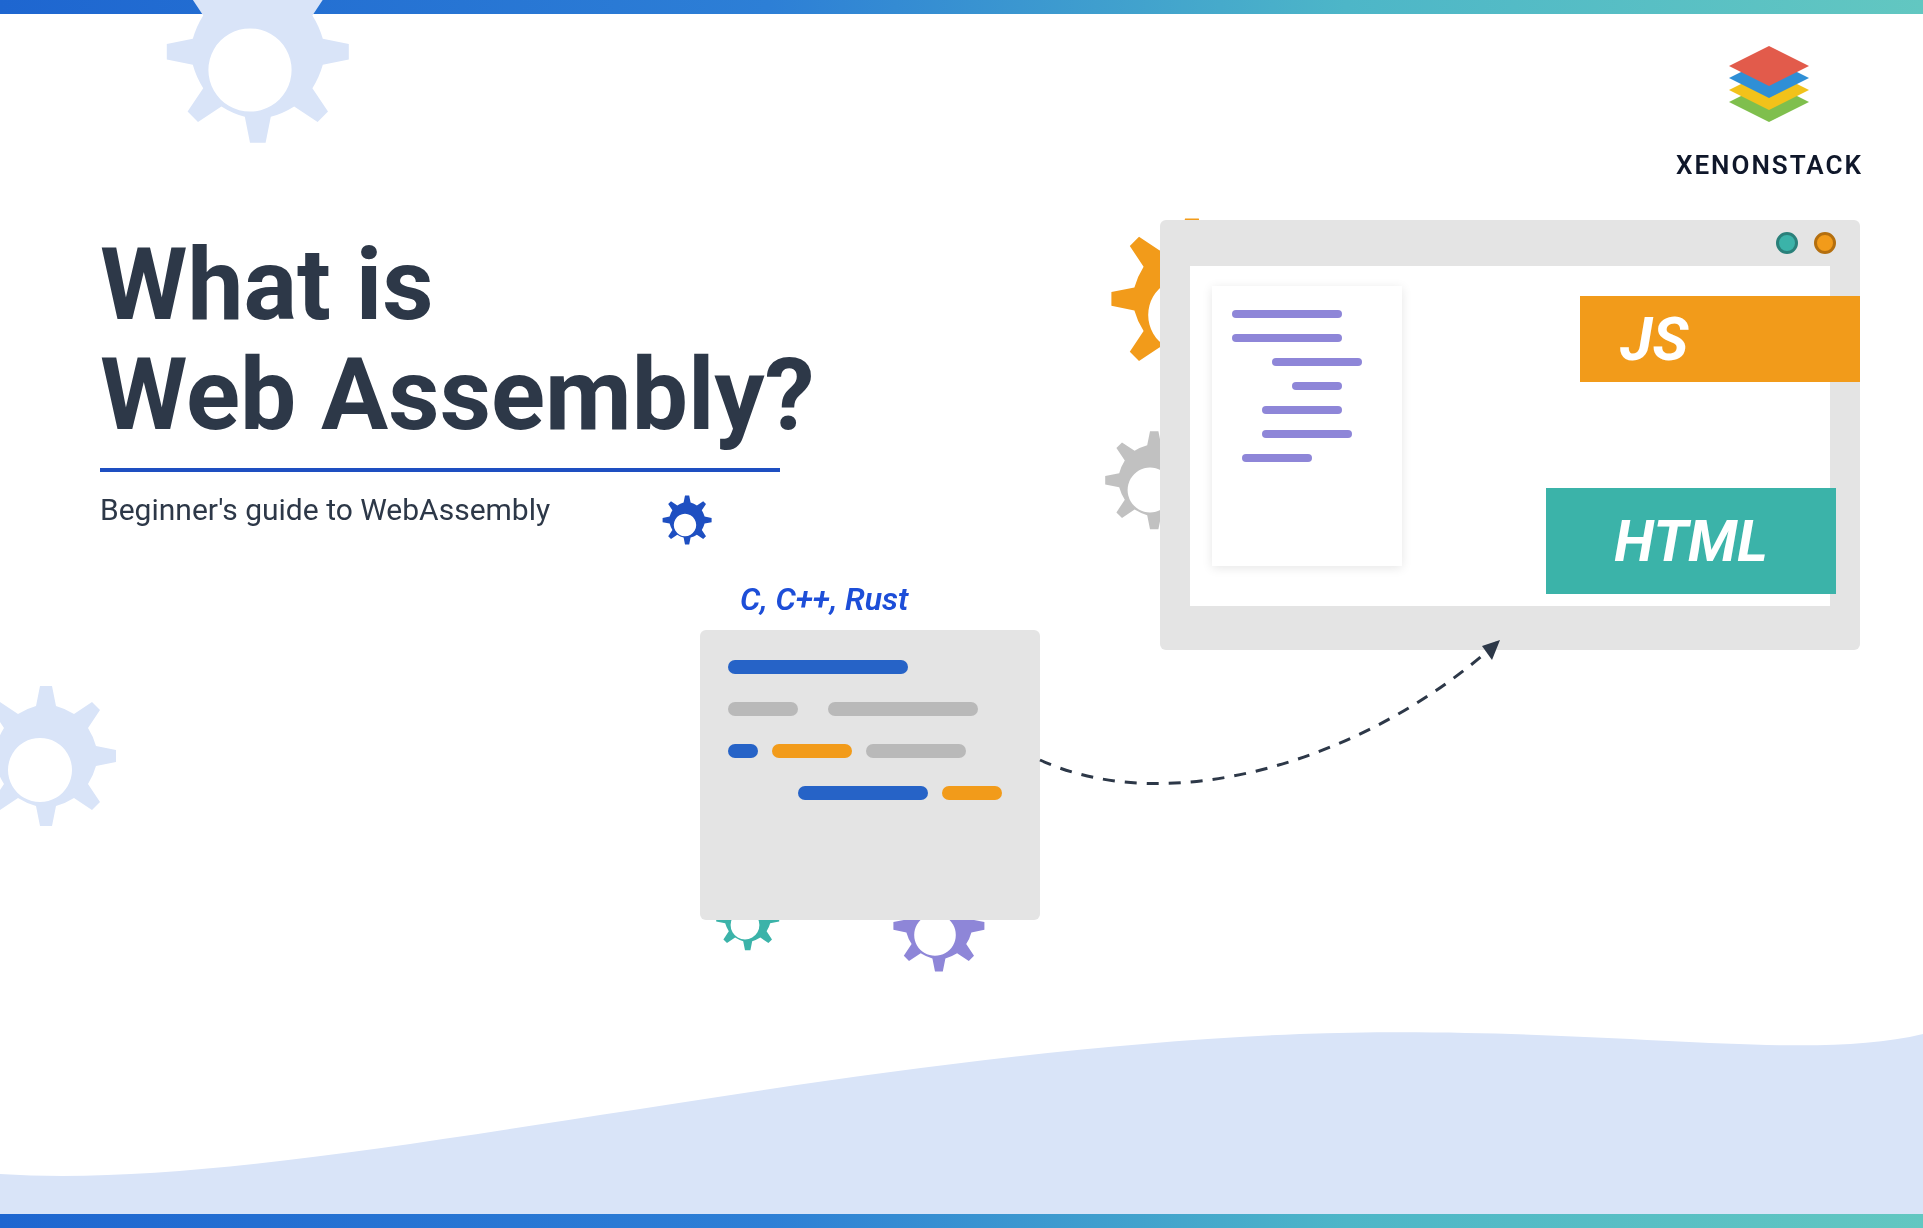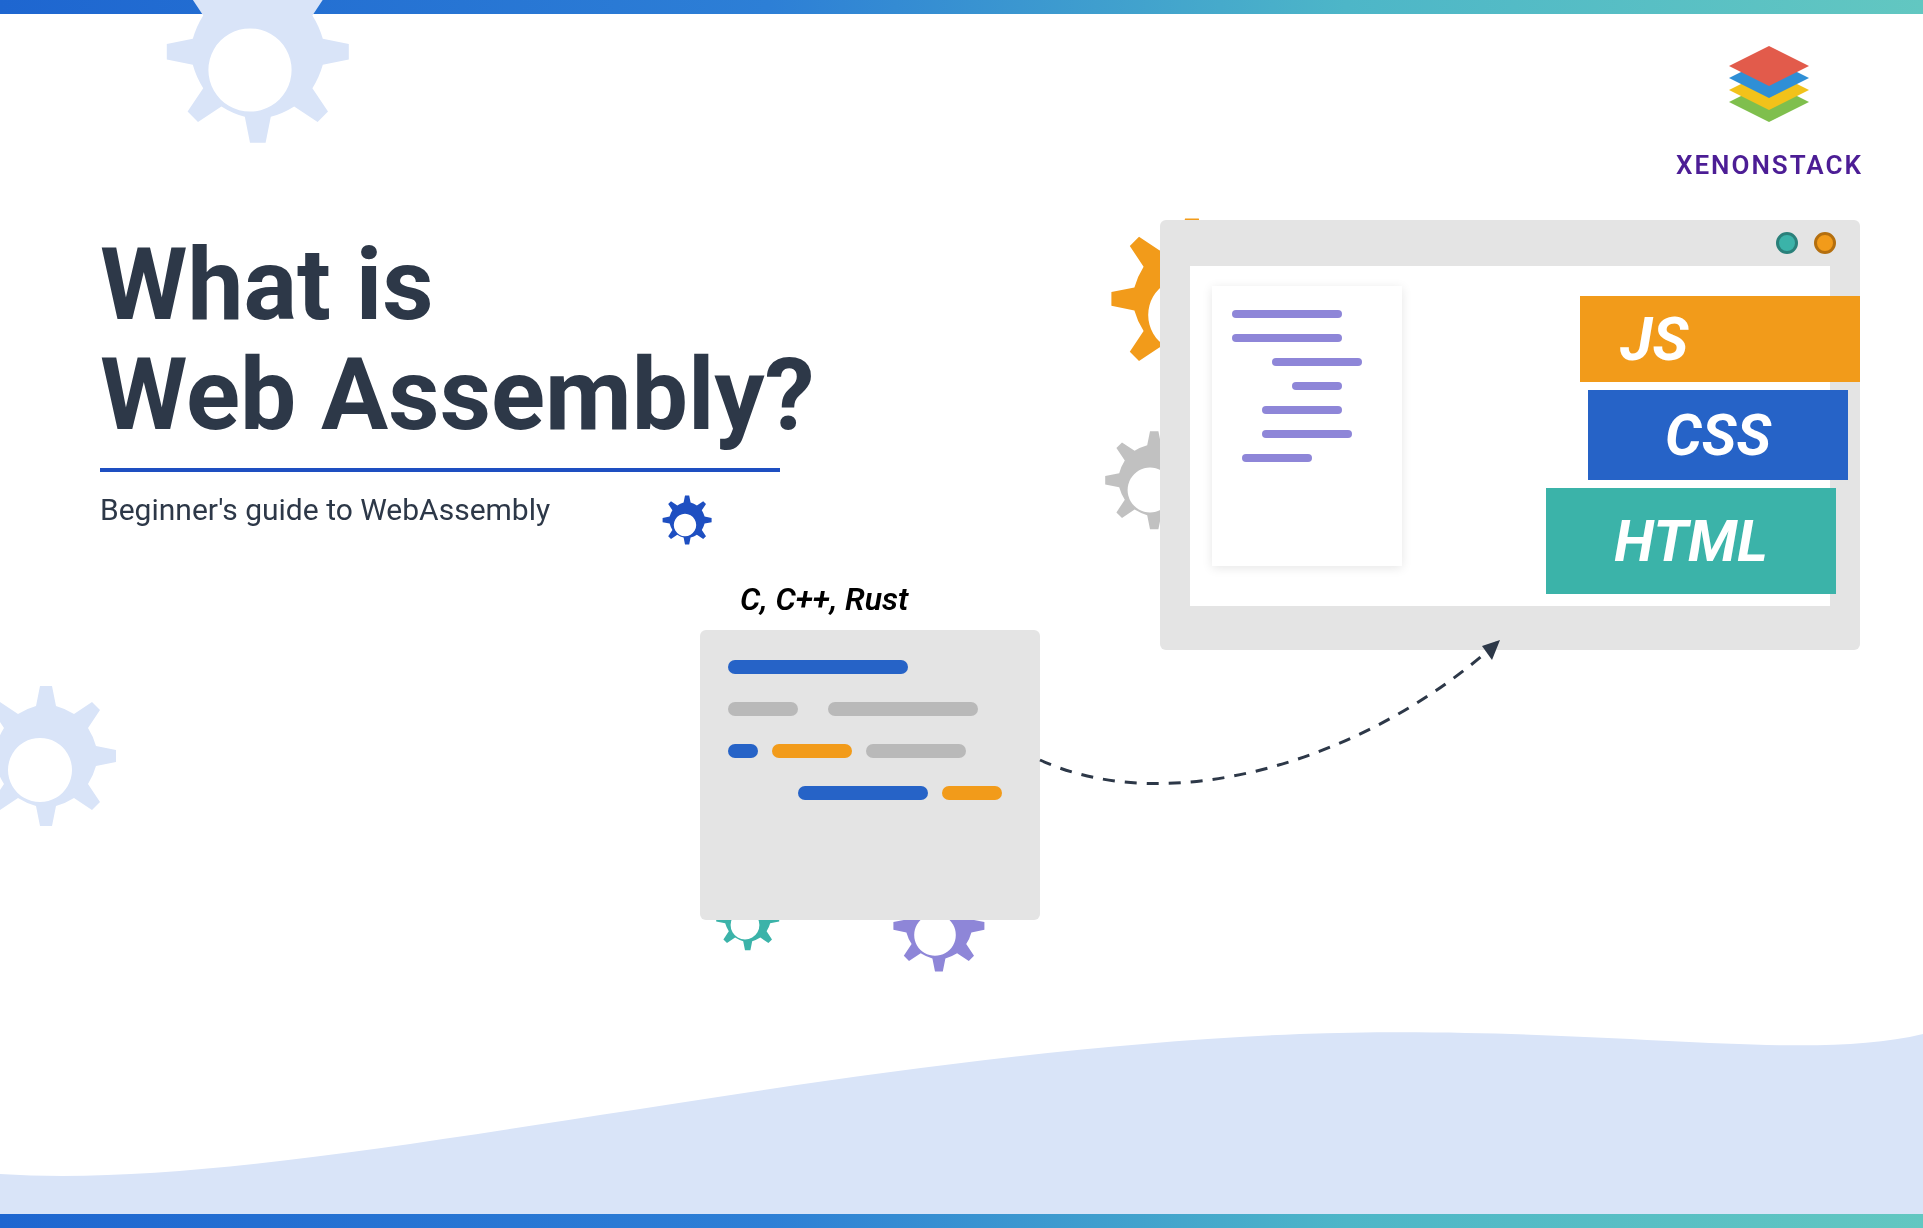--- a/index.html
+++ b/index.html
@@ -59,21 +59,21 @@
   right: 60px;
   display: flex;
   flex-direction: column;
   align-items: center;
   gap: 10px;
 }
 .brand-text {
   font-size: 26px;
   font-weight: 600;
   letter-spacing: 2px;
-  color: #4c1d95;
+  color: #0f172a;
 }
 .title-block {
   position: absolute;
   top: 230px;
   left: 100px;
 }
 .title {
   font-size: 100px;
   font-weight: 700;
   color: #2d3848;
@@ -90,21 +90,21 @@
   font-size: 30px;
   color: #2d3848;
 }
 .code-label {
   position: absolute;
   top: 580px;
   left: 740px;
   font-size: 32px;
   font-style: italic;
   font-weight: 600;
-  color: #000000;
+  color: #1d4ed8;
 }
 .code-card {
   position: absolute;
   top: 630px;
   left: 700px;
   width: 340px;
   height: 290px;
   background: #e4e4e4;
   border-radius: 6px;
   padding: 30px 28px;
@@ -281,21 +281,20 @@
     <div class="doc" id="doc">
         <div class="pline" style="width: 110px; margin-left: 0px;"></div>
         <div class="pline" style="width: 110px; margin-left: 0px;"></div>
         <div class="pline" style="width: 90px; margin-left: 40px;"></div>
         <div class="pline" style="width: 50px; margin-left: 60px;"></div>
         <div class="pline" style="width: 80px; margin-left: 30px;"></div>
         <div class="pline" style="width: 90px; margin-left: 30px;"></div>
         <div class="pline" style="width: 70px; margin-left: 10px;"></div>
       </div>
     <div class="tech-badge badge-js">JS</div>
-    <div class="tech-badge badge-css">CSS</div>
     <div class="tech-badge badge-html">HTML</div>
   </div>
 </div>
 
 <div class="gear-below-a">
   <svg viewBox="0 0 100 100">
       <use href="#gear"></use>
     </svg>
 </div>
 <div class="gear-below-b">

